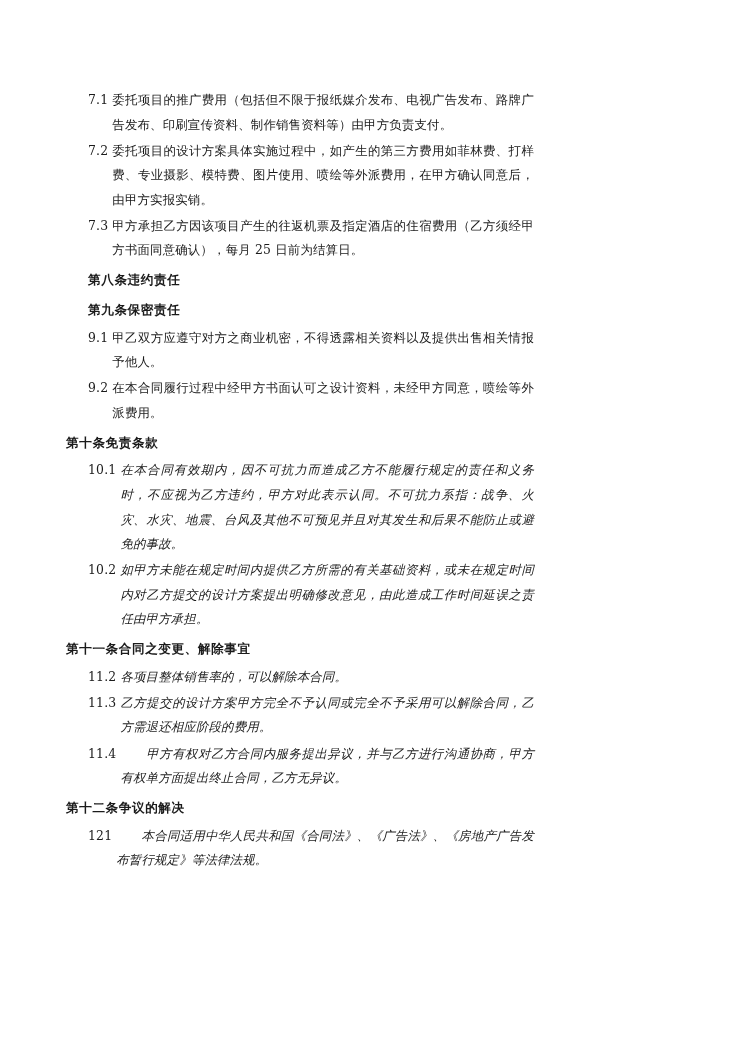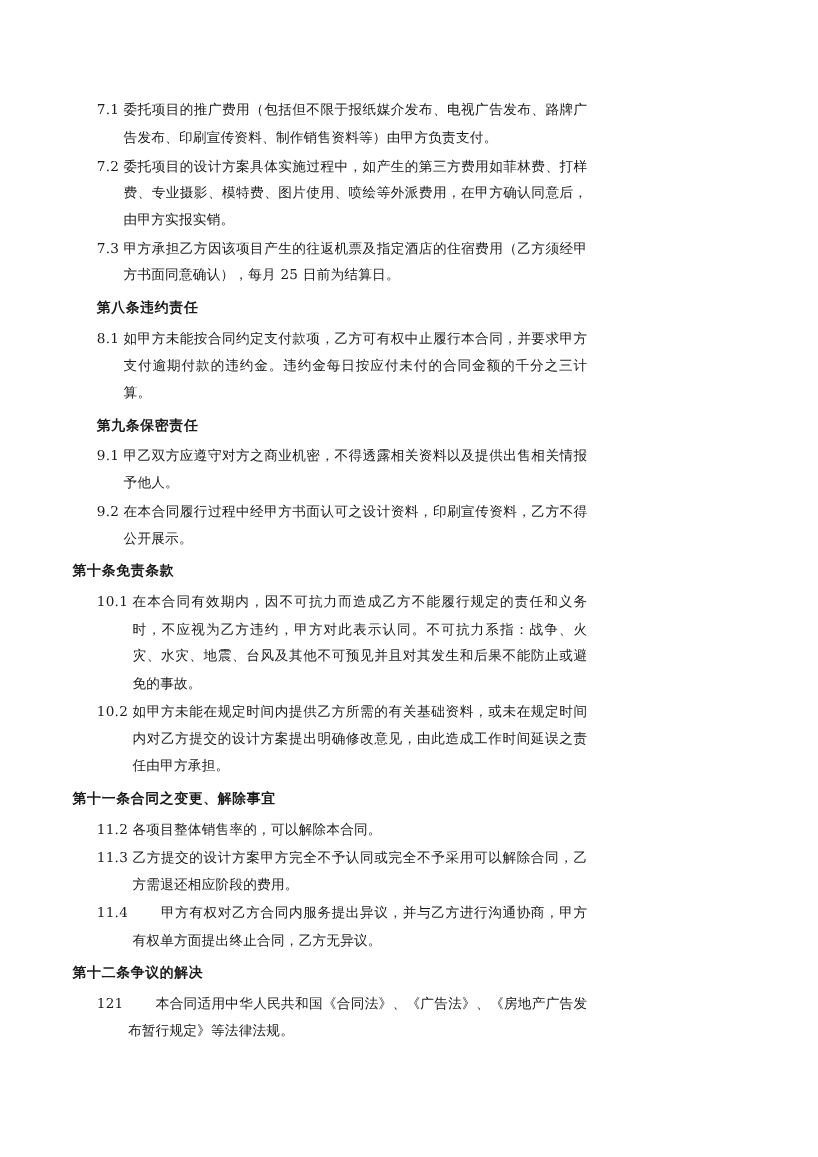--- a/index.html
+++ b/index.html
@@ -44,20 +44,21 @@
     text-justify: inter-ideograph;
   }
   .clause.indent-1 {
     padding-left: 22px;
   }
   .clause.indent-2 {
     padding-left: 22px;
   }
   .clause.indent-2 .txt {
     text-indent: 0;
+    font-style: italic;
   }
   .section-title {
     font-weight: bold;
     margin: 5px 0 3px 0;
     letter-spacing: 0.6px;
     font-size: 12.6px;
   }
   .section-title.indent {
     padding-left: 22px;
   }
@@ -76,32 +77,28 @@
       </div>
       <div class="clause indent-1">
         <span class="num">7.2</span>
         <span class="txt">委托项目的设计方案具体实施过程中，如产生的第三方费用如菲林费、打样费、专业摄影、模特费、图片使用、喷绘等外派费用，在甲方确认同意后，由甲方实报实销。</span>
       </div>
       <div class="clause indent-1">
         <span class="num">7.3</span>
         <span class="txt">甲方承担乙方因该项目产生的往返机票及指定酒店的住宿费用（乙方须经甲方书面同意确认），每月 25 日前为结算日。</span>
       </div>
       <div class="section-title indent">第八条违约责任</div>
-      <div class="clause indent-1">
-        <span class="num">8.1</span>
-        <span class="txt">如甲方未能按合同约定支付款项，乙方可有权中止履行本合同，并要求甲方支付逾期付款的违约金。违约金每日按应付未付的合同金额的千分之三计算。</span>
-      </div>
       <div class="section-title indent">第九条保密责任</div>
       <div class="clause indent-1">
         <span class="num">9.1</span>
         <span class="txt">甲乙双方应遵守对方之商业机密，不得透露相关资料以及提供出售相关情报予他人。</span>
       </div>
       <div class="clause indent-1">
         <span class="num">9.2</span>
-        <span class="txt">在本合同履行过程中经甲方书面认可之设计资料，印刷宣传资料，乙方不得公开展示。</span>
+        <span class="txt">在本合同履行过程中经甲方书面认可之设计资料，未经甲方同意，喷绘等外派费用。</span>
       </div>
       <div class="section-title flush">第十条免责条款</div>
       <div class="clause indent-2">
         <span class="num">10.1</span>
         <span class="txt">在本合同有效期内，因不可抗力而造成乙方不能履行规定的责任和义务时，不应视为乙方违约，甲方对此表示认同。不可抗力系指：战争、火灾、水灾、地震、台风及其他不可预见并且对其发生和后果不能防止或避免的事故。</span>
       </div>
       <div class="clause indent-2">
         <span class="num">10.2</span>
         <span class="txt">如甲方未能在规定时间内提供乙方所需的有关基础资料，或未在规定时间内对乙方提交的设计方案提出明确修改意见，由此造成工作时间延误之责任由甲方承担。</span>
       </div>

